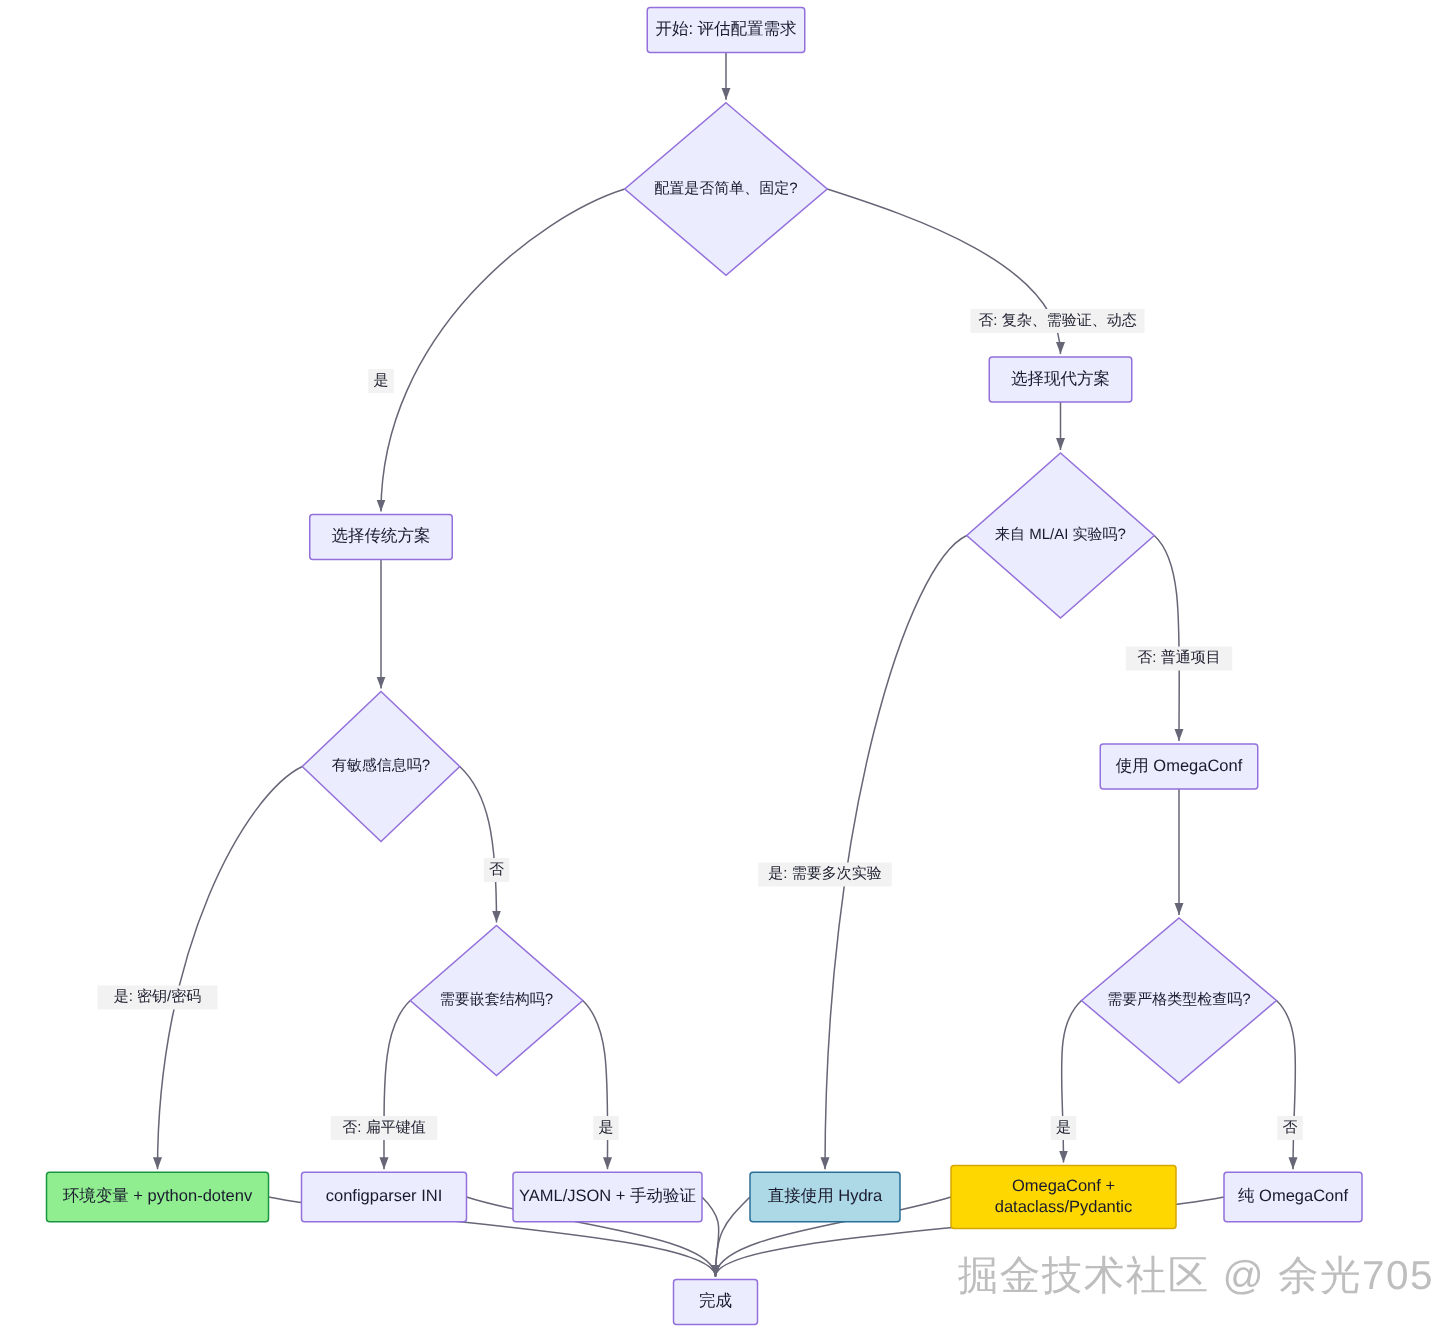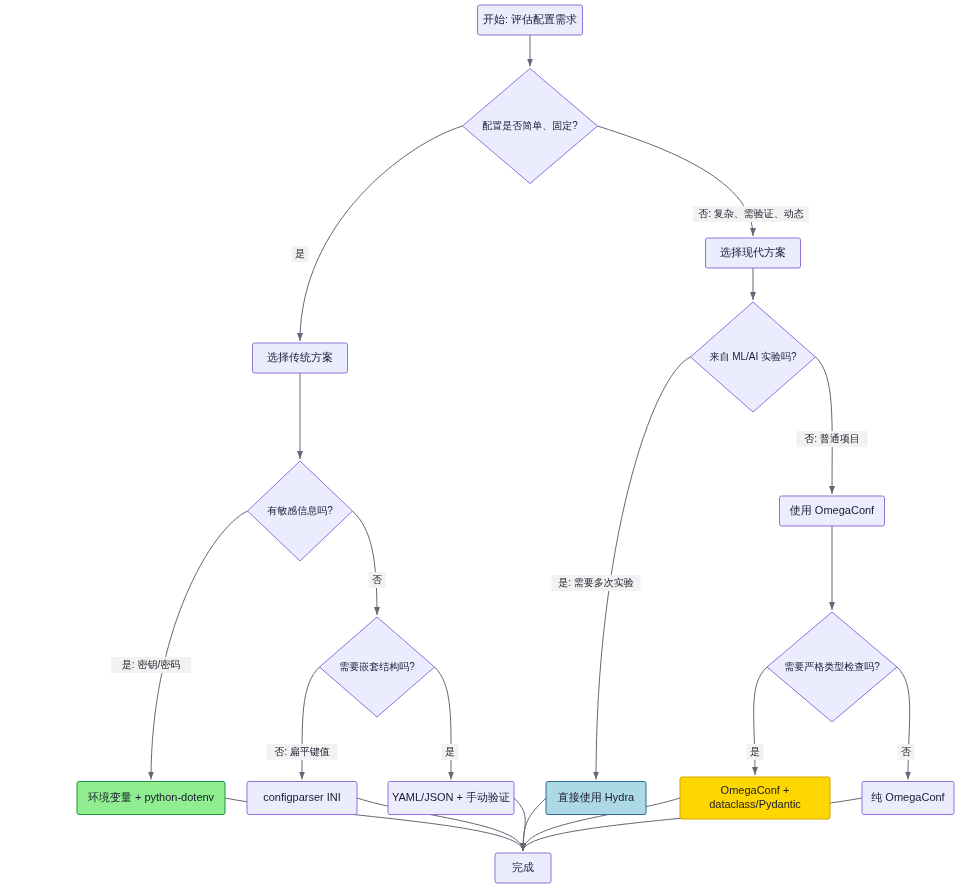--- a/index.html
+++ b/index.html
@@ -10,21 +10,20 @@
   body {
     width: 970px;
     height: 892px;
     position: relative;
     overflow: hidden;
     font-family: "Liberation Sans", "DejaVu Sans", sans-serif;
   }
   #flow-root {
     position: absolute;
     inset: 0;
-    margin-left: 46px;
   }
   svg#flow-svg {
     position: absolute;
     top: 0;
     left: 0;
     width: 970px;
     height: 892px;
   }
   .node-rect {
     fill: #ECECFF;
@@ -223,13 +222,14 @@
           <rect x="700.5" y="744" width="17" height="16" class="edge-label-bg"></rect>
           <text x="709" y="752" class="edge-label">是</text>
         </g>
         <g>
           <rect x="851.5" y="744" width="17" height="16" class="edge-label-bg"></rect>
           <text x="860" y="752" class="edge-label">否</text>
         </g>
       </g>
   </svg>
 
+  <div class="watermark">掘金技术社区 @ 余光705</div>
 </div>
 
 </body></html>

